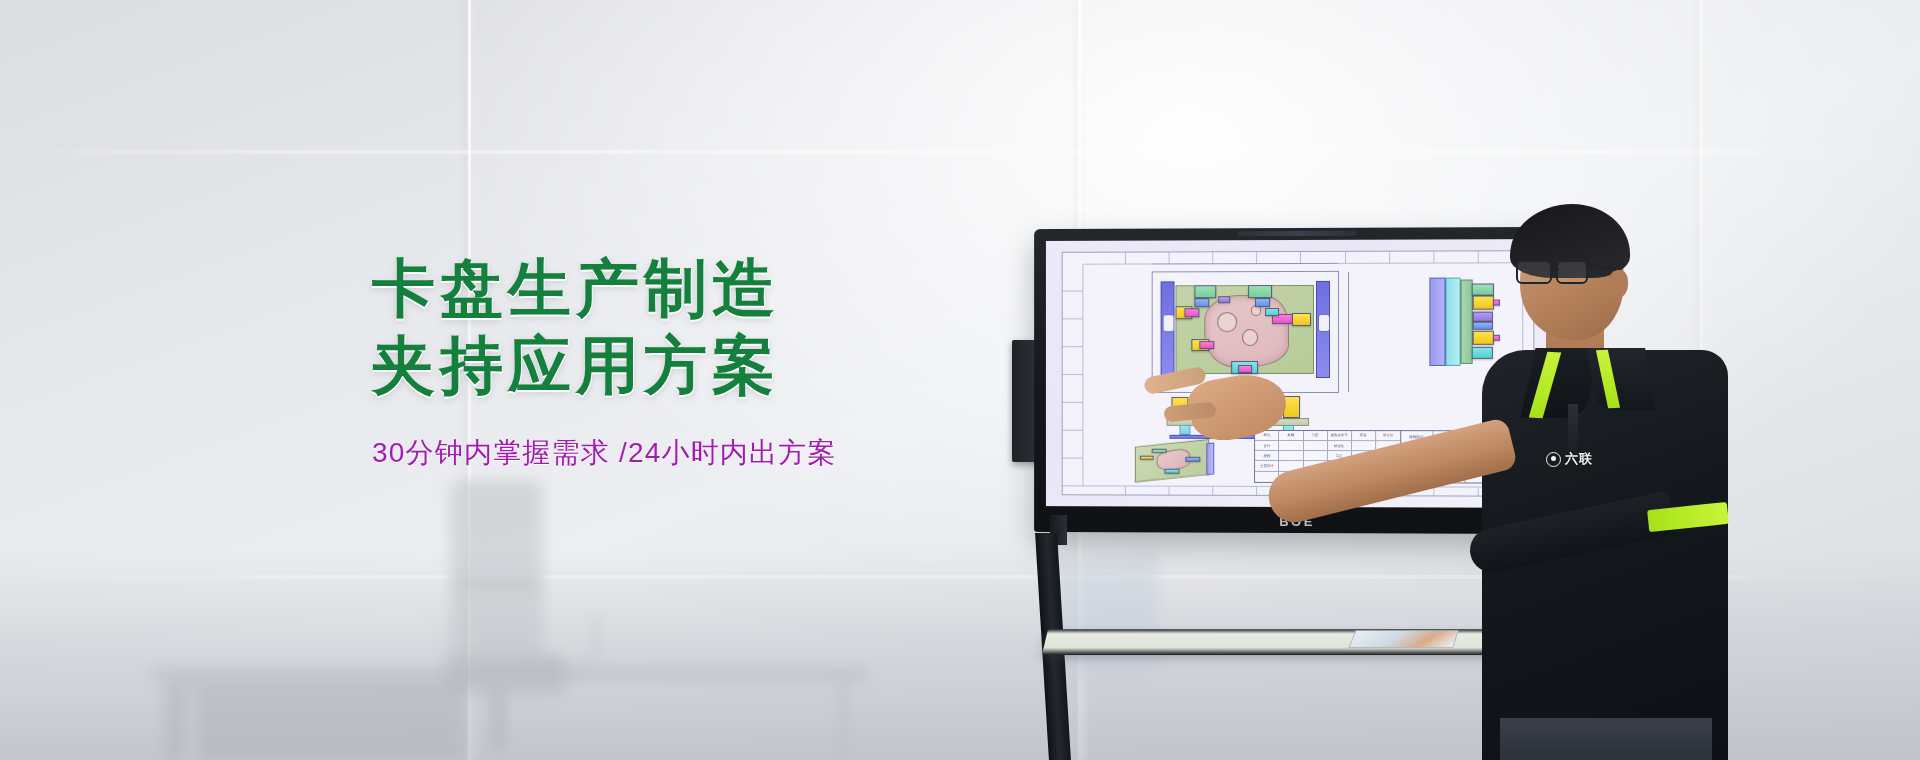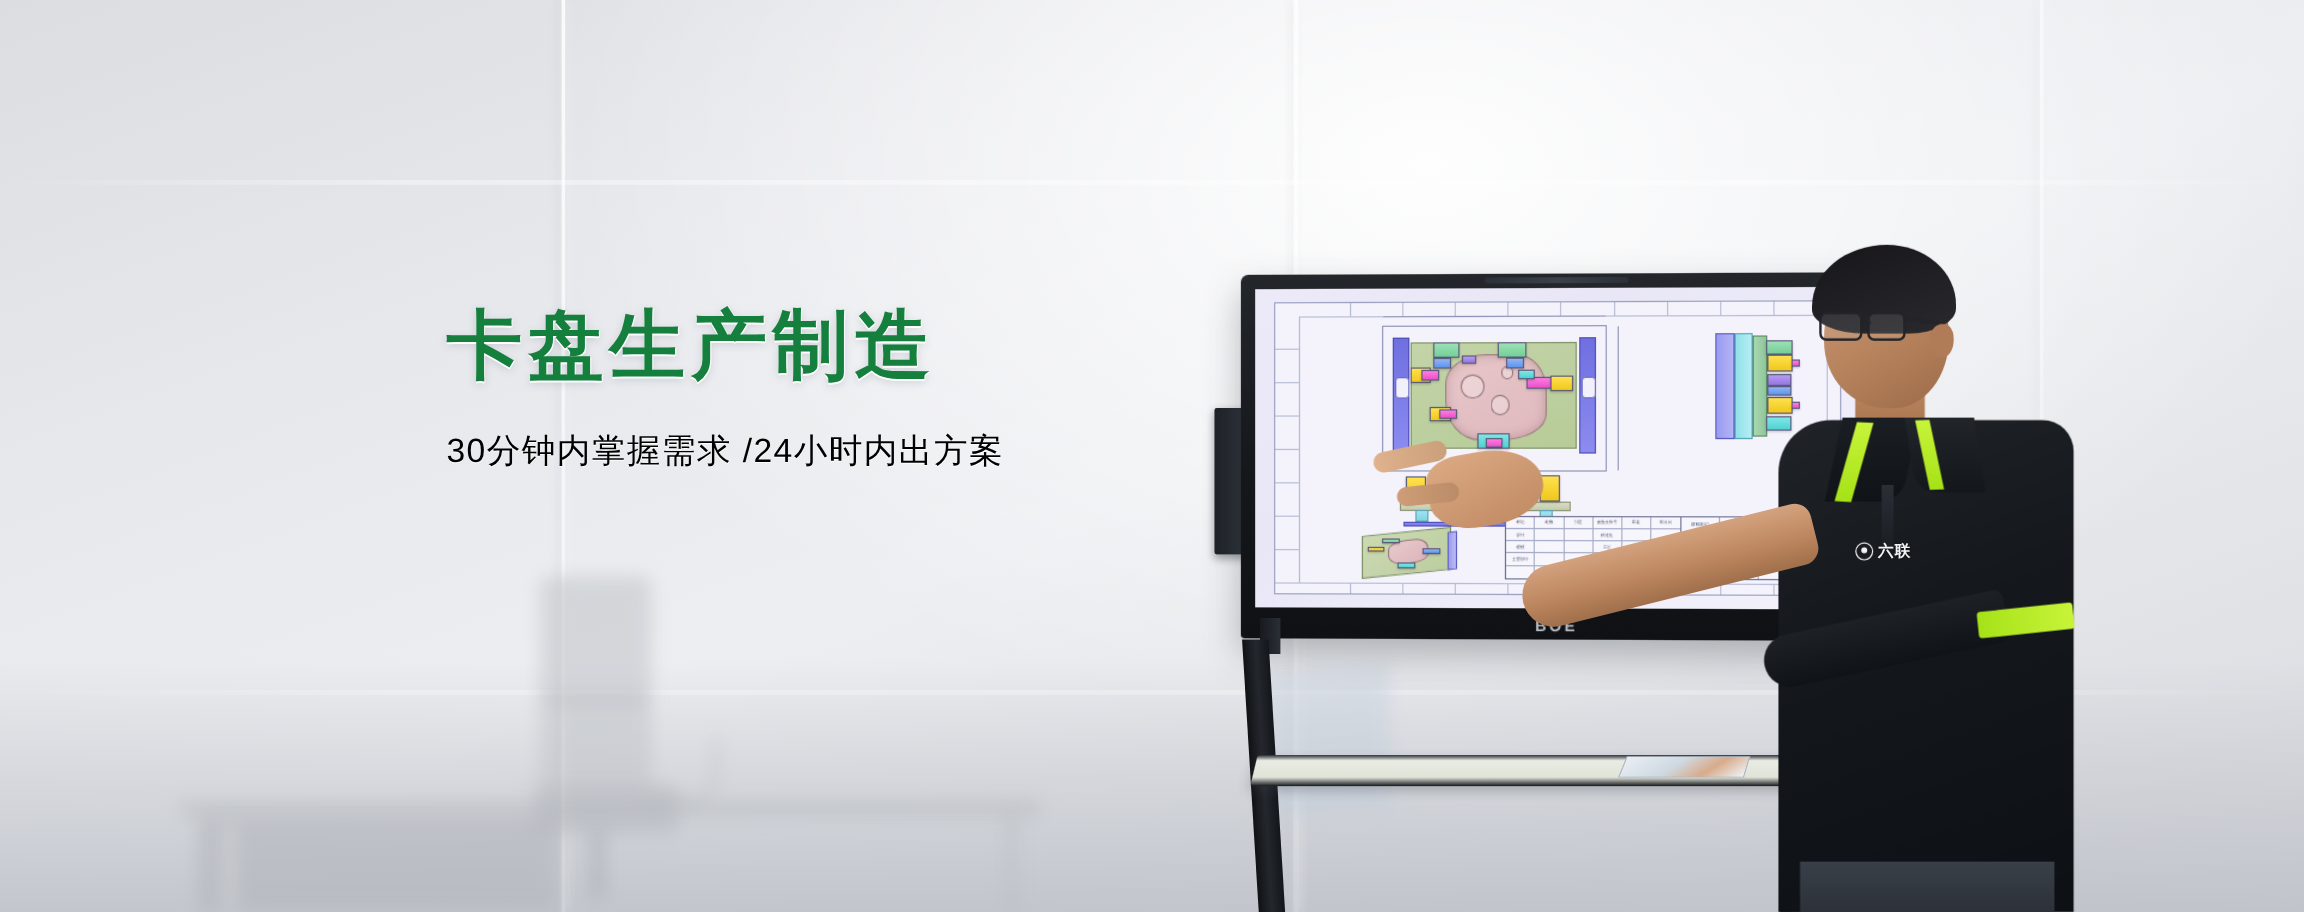--- a/index.html
+++ b/index.html
@@ -91,21 +91,21 @@
     letter-spacing: 5px;
     line-height: 1.22;
     white-space: nowrap;
     text-shadow:
       0 2px 0 rgba(255,255,255,0.95),
       1px 1px 0 rgba(255,255,255,0.8),
       0 3px 7px rgba(120,130,145,0.30);
   }
   .subline {
     margin-top: 30px;
-    color: #000000;
+    color: #a21caf;
     font-size: 28px;
     font-weight: 400;
     letter-spacing: 1.2px;
     white-space: nowrap;
     text-shadow: 0 1px 0 rgba(255,255,255,0.9);
   }
 
   
   .display-rig { position: absolute; left: 1020px; top: 228px; }
 
@@ -472,20 +472,21 @@
   <div class="furniture desk-leg-r"></div>
   <div class="furniture chair-back"></div>
   <div class="furniture chair-back-line"></div>
   <div class="furniture chair-seat"></div>
   <div class="furniture chair-post"></div>
   <div class="furniture chair-arm"></div>
   <div class="furniture monitor-ghost"></div>
 
   <div class="copy">
     <div class="headline l1">卡盘生产制造</div>
+    <div class="headline l2">夹持应用方案</div>
     <div class="subline">30分钟内掌握需求 /24小时内出方案</div>
   </div>
 
   <div class="display-rig">
 
     <div class="side-bracket"></div>
 
     <div class="monitor">
       <div class="monitor-cam"></div>
 

